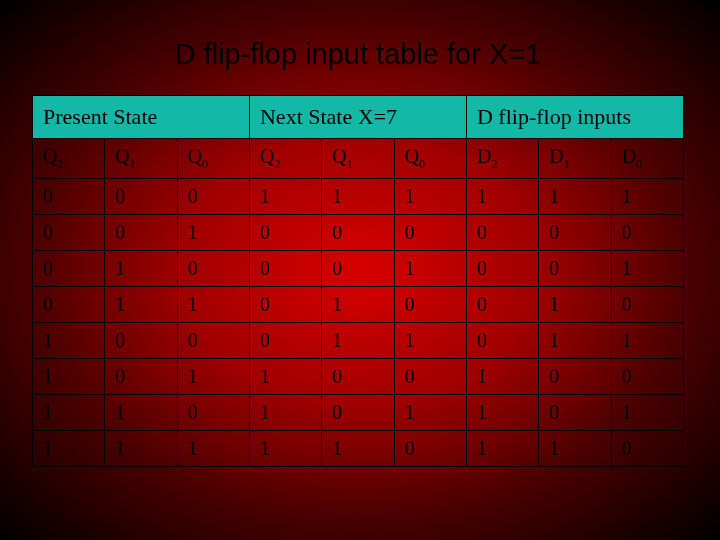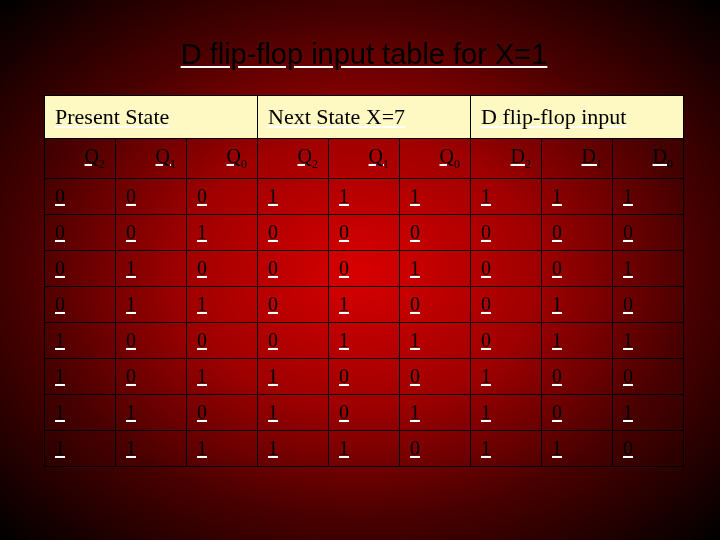--- a/index.html
+++ b/index.html
@@ -4,22 +4,21 @@
 <style>
   * { margin: 0; padding: 0; box-sizing: border-box; }
   html, body { width: 720px; height: 540px; }
   body {
     background: radial-gradient(ellipse at center, #d80000 0%, #a00000 35%, #4a0000 65%, #000000 100%);
     font-family: "Times New Roman", Times, serif;
     color: #fff;
     overflow: hidden;
   }
   .slide {
-    padding: 38px 36px 0 44px;
-    text-decoration: underline;
+    padding: 38px 36px 0 32px;
   }
   .title {
     font-family: Arial, Helvetica, sans-serif;
     font-size: 29px;
     color: #000;
     text-align: center;
     margin-bottom: 24px;
     margin-left: 80px;
     margin-right: 80px;
   }
@@ -32,46 +31,45 @@
     border: 1px solid #000;
     padding: 6px 10px 6px 10px;
     text-align: left;
     color: #000;
     font-size: 20px;
     font-weight: normal;
     height: 36px;
     vertical-align: middle;
   }
   thead tr.header-row th {
-    background: #fef9c3;
+    background: #14b8a6;
     font-size: 22px;
     padding: 8px 10px;
   }
   thead tr.sub-row th {
     font-weight: normal;
-    text-align: right;
   }
   thead tr.sub-row th .base { font-size: 20px; }
   thead tr.sub-row th .sub { font-size: 12px; vertical-align: sub; }
   tbody tr td {
     font-size: 20px;
   }
 </style>
 </head>
 <body>
 
 <div class="slide">
   <div class="title">D flip-flop input table for X=1</div>
 
   <table>
     <thead>
       <tr class="header-row">
         <th colspan="3">Present State</th>
         <th colspan="3">Next State X=7</th>
-        <th colspan="3">D flip-flop input</th>
+        <th colspan="3">D flip-flop inputs</th>
       </tr>
       <tr class="sub-row">
         <th><span class="base">Q</span><span class="sub">2</span></th>
         <th><span class="base">Q</span><span class="sub">1</span></th>
         <th><span class="base">Q</span><span class="sub">0</span></th>
         <th><span class="base">Q</span><span class="sub">2</span></th>
         <th><span class="base">Q</span><span class="sub">1</span></th>
         <th><span class="base">Q</span><span class="sub">0</span></th>
         <th><span class="base">D</span><span class="sub">2</span></th>
         <th><span class="base">D</span><span class="sub">1</span></th>

